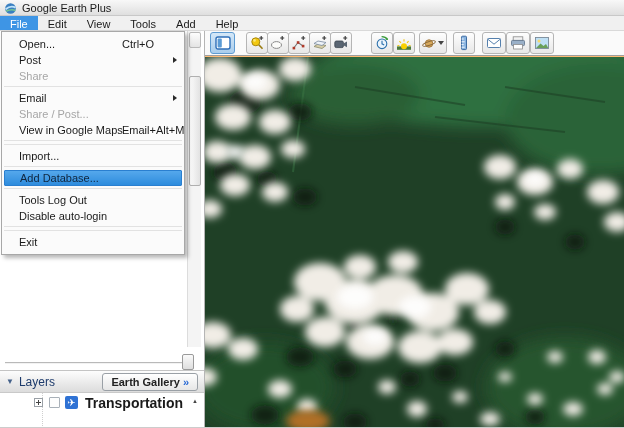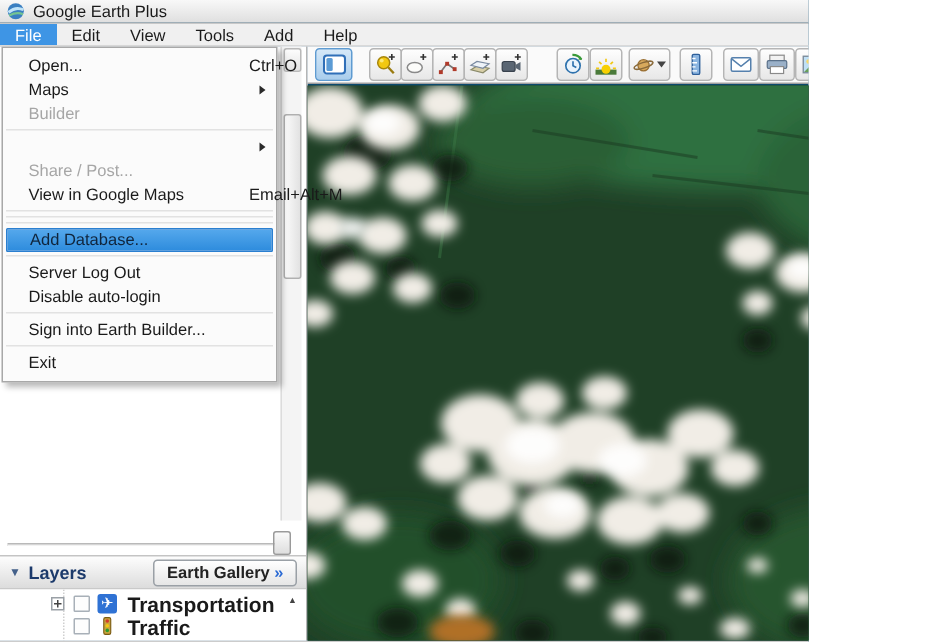--- a/index.html
+++ b/index.html
@@ -1,19 +1,19 @@
 <!DOCTYPE html>
 <html><head>
 <meta charset="utf-8">
 <style>
   * { margin:0; padding:0; box-sizing:border-box; }
   html,body { font-family:"Liberation Sans", sans-serif; }
   #app {
-    position:relative; width:539px; height:428px; overflow:hidden;
-    background:#0c4a6e; border-bottom:1px solid #ccc;
+    position:relative; width:624px; height:428px; overflow:hidden;
+    background:#fdba74; border-bottom:1px solid #ccc;
   }
 
   
   .titlebar {
     position:absolute; left:0; top:0; width:624px; height:16px;
     background:linear-gradient(#f8f8f8,#dfdfdf);
     border-bottom:1px solid #c8c8c8;
     display:flex; align-items:center; padding-left:4px; gap:5px;
   }
   .titlebar .title { font-size:11px; color:#1a1a1a; }
@@ -56,21 +56,21 @@
 
   
   .layers-panel { position:absolute; left:0; top:339px; width:204px; height:58px; }
   .layers-header {
     position:absolute; left:0; top:0; width:204px; height:23px;
     background:linear-gradient(#fdfdfd,#dcdcdc);
     border-top:1px solid #c4c4c4; border-bottom:1px solid #c9c9c9;
     display:flex; align-items:center; padding:0 6px;
   }
   .layers-tri { font-size:8px; color:#44618a; margin-right:5px; }
-  .layers-title { font-size:12px; font-weight:bold; color:#1c3a6b; }
+  .layers-title { font-size:12px; font-weight:normal; color:#1c3a6b; }
   .earth-gallery-btn {
     margin-left:auto; height:18px; padding:0 8px;
     background:linear-gradient(#ffffff,#e6e6e6); border:1px solid #9aa0a6; border-radius:3px;
     font-size:11px; font-weight:bold; color:#222; display:flex; align-items:center; gap:3px;justify-content:center;
   }
   .earth-gallery-btn .chev { color:#2a6ad4; }
   .layers-tree { position:absolute; left:0; top:23px; width:204px; height:35px; background:#fff; overflow:hidden; }
   .tree-row { position:absolute; left:0; width:204px; height:15px; display:flex; align-items:center; }
   .tree-guide { position:absolute; left:42px; top:0; bottom:0; border-left:1px dotted #cfcfcf; }
   .expand-box {
@@ -111,21 +111,21 @@
   
   .map-view { position:absolute; left:205px; top:57px; width:419px; height:371px; background:#1f4026; }
 
   
   .file-menu {
     position:absolute; left:1px; top:31px; width:184px;
     background:#fbfbfb; border:1px solid #a8a8a8;
     box-shadow:3px 3px 4px rgba(0,0,0,.28);
     padding:4px 0; z-index:50; font-size:11px; color:#1a1a1a;
   }
-  .mi { position:relative; height:16px; line-height:16px; display:flex; padding:0 20px 0 17px; white-space:nowrap;gap:44px; }
+  .mi { position:relative; height:16px; line-height:16px; display:flex; padding:0 20px 0 17px; white-space:nowrap; }
   .mi .mi-l { min-width:103px; padding-right:4px; }
   .mi.dis { color:#a6a6a6; }
   .mi.hl {
     margin:0 2px; padding:0 18px 0 15px; border-radius:1px;
     background:linear-gradient(#55a8ec,#2e8cdd); border:1px solid #2a7fd0;
     height:16px; line-height:14px; color:#10253c;
   }
   .mi-arrow {
     position:absolute; right:7px; top:4.5px; width:0; height:0;
     border-top:3.5px solid transparent; border-bottom:3.5px solid transparent; border-left:4px solid #2a2a2a;
@@ -178,33 +178,20 @@
       </div>
       <div class="layers-tree">
         <div class="tree-guide"></div>
         <div class="tree-row" style="top:2px;">
           <span class="expand-box"></span>
           <span class="checkbox"></span>
           <span class="tree-icon">
               <span class="transport-badge">✈</span>
             </span>
           <span class="tree-label">Transportation</span>
-        </div>
-        <div class="tree-row" style="top:17px;">
-          <span class="no-expand"></span>
-          <span class="checkbox"></span>
-          <span class="tree-icon">
-            <svg width="13" height="13" viewBox="0 0 14 14">
-              <rect x="4.5" y="0.8" width="5" height="12" rx="1.2" fill="#caa53d" stroke="#7a5a10" stroke-width="0.8"></rect>
-              <circle cx="7" cy="3.2" r="1.3" fill="#d33a2a"></circle>
-              <circle cx="7" cy="6.6" r="1.3" fill="#f2c811"></circle>
-              <circle cx="7" cy="10" r="1.3" fill="#2e9a2e"></circle>
-            </svg>
-          </span>
-          <span class="tree-label">Traffic</span>
         </div>
         <div class="tree-row" style="top:32px;">
 
           <span class="checkbox"></span>
         </div>
         <span class="tree-scroll-up">▲</span>
       </div>
     </div>
   </div>
 
@@ -428,53 +415,54 @@
       <ellipse cx="103" cy="364" rx="22" ry="11" fill="#b06f28" filter="url(#bl)"></ellipse>
     </svg>
   </div>
 
   <div class="file-menu">
     <div class="mi">
       <span class="mi-l">Open...</span>
       <span class="mi-s">Ctrl+O</span>
     </div>
     <div class="mi">
-      <span class="mi-l">Maps</span>
+      <span class="mi-l">Post</span>
       <span class="mi-arrow"></span>
     </div>
     <div class="mi dis">
-      <span class="mi-l">Builder</span>
-    </div>
-    <div class="msep"></div>
-    <div class="mi">
+      <span class="mi-l">Share</span>
+    </div>
+    <div class="msep"></div>
+    <div class="mi">
+      <span class="mi-l">Email</span>
       <span class="mi-arrow"></span>
     </div>
     <div class="mi dis">
       <span class="mi-l">Share / Post...</span>
     </div>
     <div class="mi">
       <span class="mi-l">View in Google Maps</span>
       <span class="mi-s">Email+Alt+M</span>
     </div>
     <div class="msep"></div>
     <div class="msep"></div>
+    <div class="mi">
+      <span class="mi-l">Import...</span>
+    </div>
     <div class="msep"></div>
     <div class="mi hl">
       <span class="mi-l">Add Database...</span>
     </div>
     <div class="msep"></div>
     <div class="mi">
-      <span class="mi-l">Server Log Out</span>
+      <span class="mi-l">Tools Log Out</span>
     </div>
     <div class="mi">
       <span class="mi-l">Disable auto-login</span>
     </div>
     <div class="msep"></div>
-    <div class="mi">
-      <span class="mi-l">Sign into Earth Builder...</span>
-    </div>
     <div class="msep"></div>
     <div class="mi">
       <span class="mi-l">Exit</span>
     </div>
   </div>
 
 </div>
 
 </body></html>

